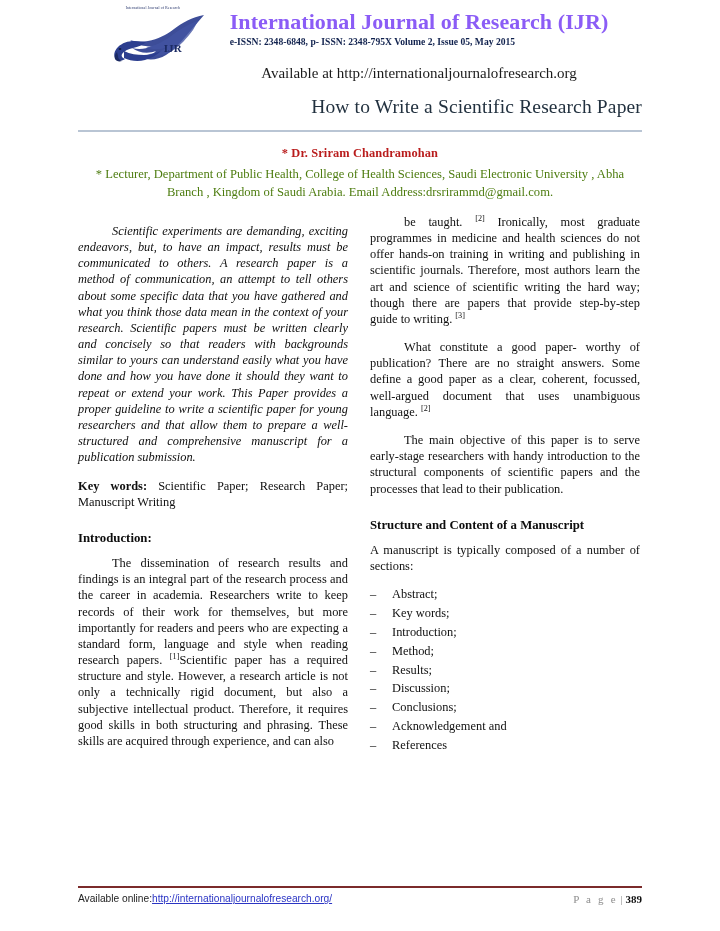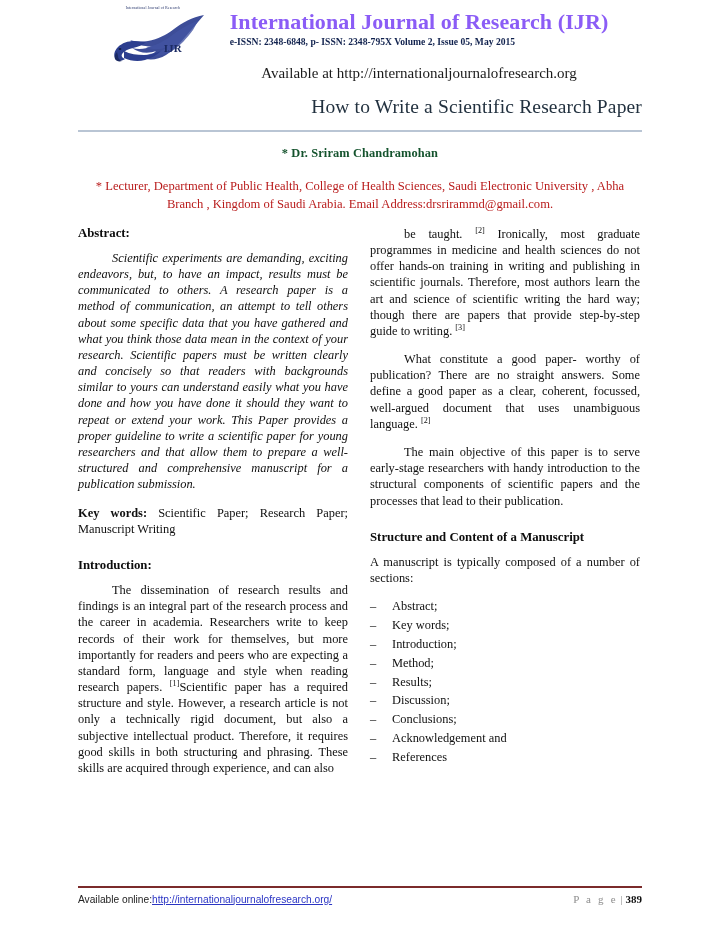--- a/index.html
+++ b/index.html
@@ -117,28 +117,28 @@
 
   
   .byline {
     text-align: center;
     margin-top: 14px;
   }
   .author-name {
     font-family: "Liberation Serif", serif;
     font-weight: bold;
     font-size: 12.4px;
-    color: #14532d;
+    color: #b91c1c;
     letter-spacing: .1px;
   }
   .affiliation {
     font-family: "Liberation Serif", serif;
     font-size: 12.6px;
-    color: #b91c1c;
-    margin-top: 17px;
+    color: #4d7c0f;
+    margin-top: 5px;
     line-height: 1.42;
     padding: 0 6px;
   }
 
   
   .columns {
     display: flex;
     margin-top: 12px;
     column-gap: 22px;
   }
@@ -205,21 +205,21 @@
     right: 78px;
     bottom: 26px;
   }
   .footer-rule {
     height: 2.4px;
     background: #7b2b2b;
     margin-bottom: 5px;
   }
   .footer-row {
     display: flex;
-    align-items: center;
+    align-items: flex-start;
     justify-content: space-between;
   }
   .footer-left {
     font-family: "Liberation Sans", sans-serif;
     font-size: 10.2px;
     color: #232323;
     white-space: nowrap;
   }
   .footer-left .flink {
     color: #2b35c4;
@@ -286,21 +286,20 @@
 
   <div class="byline">
     <div class="author-name">* Dr. Sriram Chandramohan</div>
     <div class="affiliation">* Lecturer, Department of Public Health, College of Health Sciences, Saudi Electronic University , Abha Branch , Kingdom of Saudi Arabia. Email Address:drsrirammd@gmail.com.</div>
   </div>
 
   <div class="columns">
 
     <div class="col">
 
-      <div class="h-section">Abstract:</div>
 
       <p class="body italic indent gap-sm">Scientific experiments are demanding, exciting endeavors, but, to have an impact, results must be communicated to others. A research paper is a method of communication, an attempt to tell others about some specific data that you have gathered and what you think those data mean in the context of your research. Scientific papers must be written clearly and concisely so that readers with backgrounds similar to yours can understand easily what you have done and how you have done it should they want to repeat or extend your work. This Paper provides a proper guideline to write a scientific paper for young researchers and that allow them to prepare a well-structured and comprehensive manuscript for a publication submission.</p>
 
       <p class="body gap"><span class="kw-label">Key words:</span><span> Scientific Paper; Research Paper; Manuscript Writing</span></p>
 
       <div class="h-section spaced">Introduction:</div>
 
       <p class="body indent gap-sm"><span>The dissemination of research results and findings is an integral part of the research process and the career in academia. Researchers write to keep records of their work for themselves, but more importantly for readers and peers who are expecting a standard form, language and style when reading research papers. </span><sup class="ref">[1]</sup><span>Scientific paper has a required structure and style. However, a research article is not only a technically rigid document, but also a subjective intellectual product. Therefore, it requires good skills in both structuring and phrasing. These skills are acquired through experience, and can also</span></p>
 
     </div>

